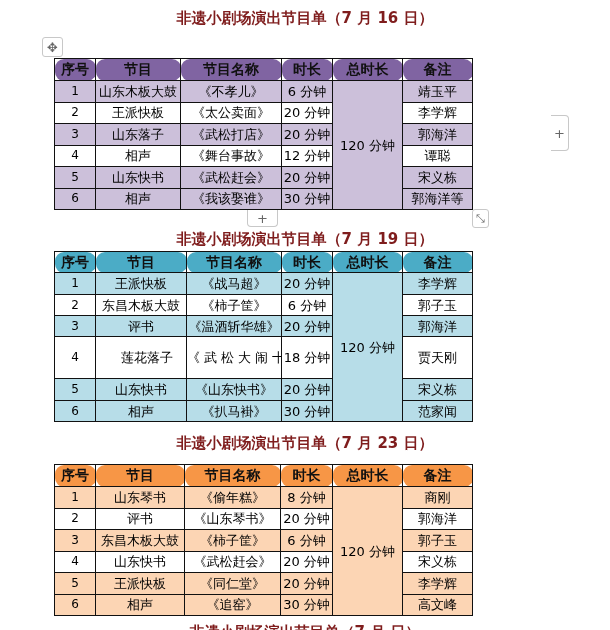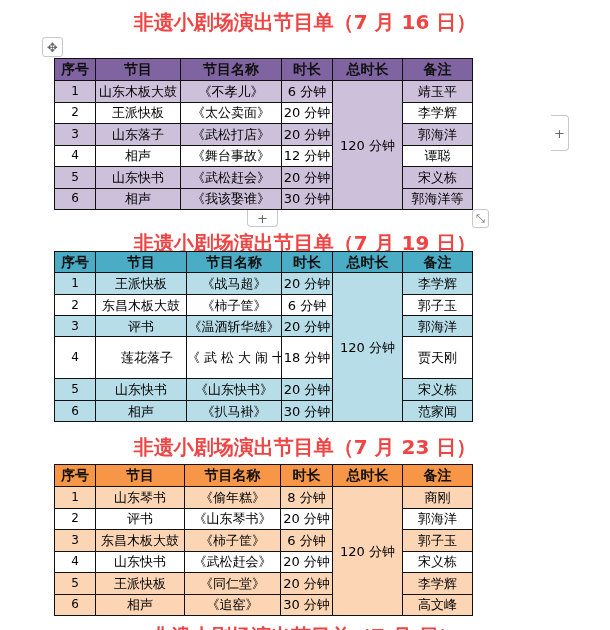--- a/index.html
+++ b/index.html
@@ -1,22 +1,22 @@
 <!DOCTYPE html>
 <html><head>
 <meta charset="utf-8">
 <style>
   html, body { margin:0; padding:0; background:#ffffff; }
   body { width:610px; height:630px; position:relative; overflow:hidden;
          font-family:"DejaVu Sans", "Liberation Sans", sans-serif; color:#000; }
   .title { position:absolute; left:0; width:610px; text-align:center;
-           font-weight:bold; font-size:20px; letter-spacing:0; color:#ef4444; }
+           font-weight:bold; font-size:15px; letter-spacing:0; color:#7f1d1d; }
   table.prog { position:absolute; left:54px; border-collapse:collapse; table-layout:fixed; font-size:13px; }
   table.prog td, table.prog th { border:1.5px solid #111; text-align:center; padding:0; line-height:15px; overflow:hidden; white-space:nowrap; }
-  table.prog th { font-weight:bold; font-size:14px; color:#111; }
+  table.prog th { font-weight:bold; font-size:14px; color:#111;border-radius:9px; }
   td.num { font-size:12px; }
   td.wrap { white-space:normal; text-align:justify; text-align-last:left; padding:0 2px; letter-spacing:4px; }
   .widget { position:absolute; background:#fff; border:1px solid #c8c8c8; border-radius:3px;
             display:flex; align-items:center; justify-content:center; color:#666; font-size:13px; box-sizing:border-box; }
 </style>
 </head>
 <body>
 
 <div class="widget" style="left:42px;top:37px;width:21px;height:20px;">
   <span>✥</span>

